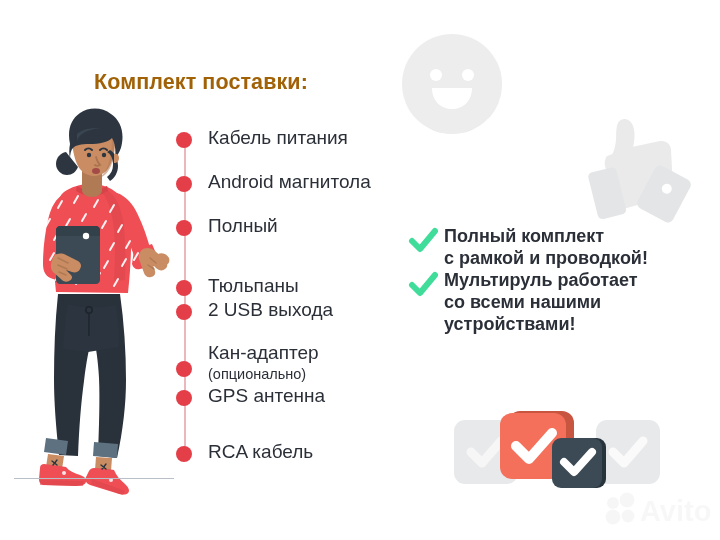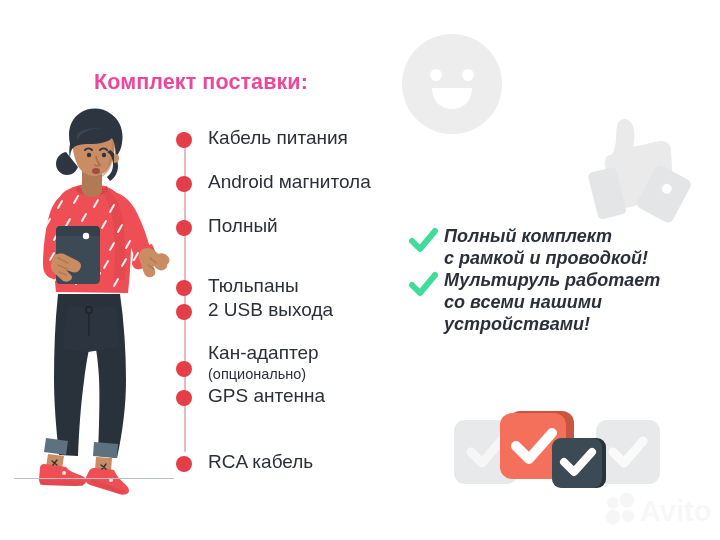--- a/index.html
+++ b/index.html
@@ -21,21 +21,21 @@
   #checkcards-deco { left:452px; top:398px; width:210px; height:102px; }
   #avito-watermark { left:604px; top:490px; width:110px; height:40px; opacity:.55; }
 
   
   #person-illustration { position:absolute; left:6px; top:108px; width:180px; height:400px; }
 
   
   #page-title {
     position:absolute; left:94px; top:70px;
     font-size:21.5px; font-weight:bold; letter-spacing:.1px;
-    color:#ec4899; white-space:nowrap;
+    color:#a16207; white-space:nowrap;
   }
 
   
   #kit-list { position:absolute; left:176px; top:128px; width:250px; }
   #timeline-axis {
     position:absolute; left:7.5px; top:10px; width:2px; height:314px;
     background:#eab8bc; border-radius:1px;
   }
   .kit-item {
     position:absolute; left:0; width:250px;
@@ -49,21 +49,21 @@
   .kit-text { margin-left:16px; }
   .kit-label {
     font-size:19px; color:#2b2f38; line-height:1.1; white-space:nowrap;
   }
   .kit-sub {
     font-size:14.5px; color:#2b2f38; line-height:1.15;
     margin-top:2px; margin-left:16px; white-space:nowrap;
   }
 
   
-  #benefits { position:absolute; left:408px; top:226px; width:300px;font-style:italic; }
+  #benefits { position:absolute; left:408px; top:226px; width:300px; }
   .benefit-row { display:flex; align-items:flex-start; }
   .benefit-row + .benefit-row { }
   .benefit-check { flex:0 0 30px; width:30px; height:30px; margin-top:0px; }
   .benefit-text {
     margin-left:6px; font-size:18px; font-weight:bold;
     line-height:1.22; color:#2b2f38; white-space:pre-line;
   }
 
   
   #ground-line {
@@ -293,21 +293,21 @@
       </span>
     </div>
 
     <div class="kit-item" style="top:258px">
       <span class="kit-bullet"></span>
       <span class="kit-text">
         <span class="kit-label">GPS антенна</span>
       </span>
     </div>
 
-    <div class="kit-item" style="top:324px">
+    <div class="kit-item" style="top:314px">
       <span class="kit-bullet"></span>
       <span class="kit-text">
         <span class="kit-label">RCA кабель</span>
       </span>
     </div>
   </div>
 
   <div id="benefits">
 
     <div class="benefit-row">

